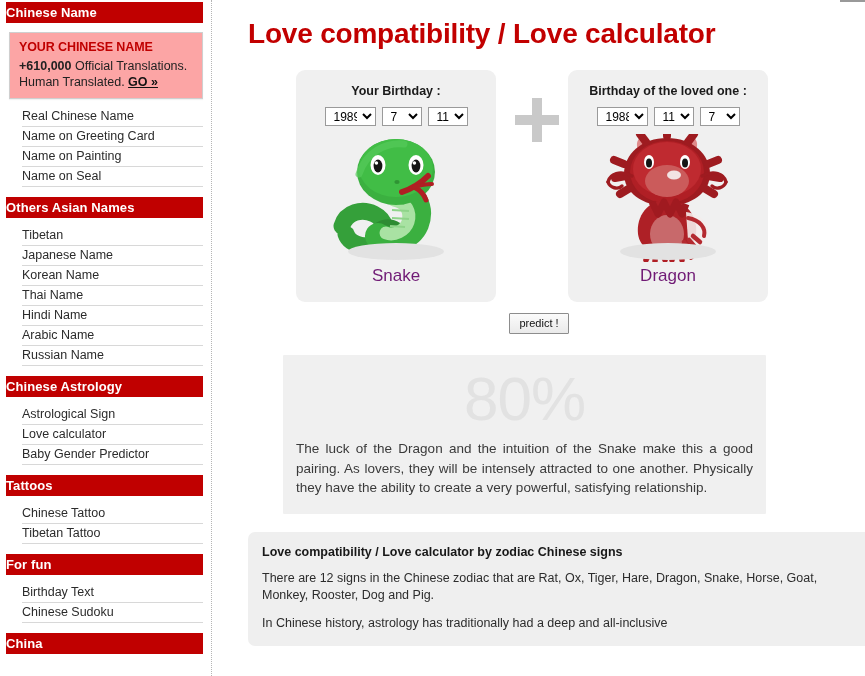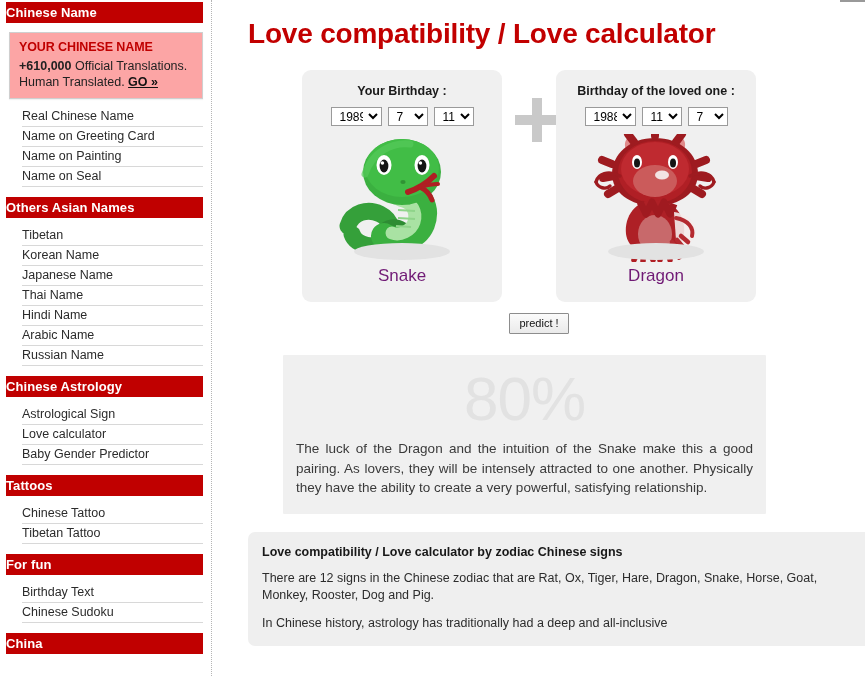--- a/index.html
+++ b/index.html
@@ -108,22 +108,22 @@
   .zpanel {
     position: absolute;
     top: 0;
     width: 200px;
     height: 232px;
     background: #f0f0f0;
     border-radius: 9px;
     text-align: center;
     padding-top: 14px;
   }
-  .zpanel.left { left: 89px; }
-  .zpanel.right { left: 343px; }
+  .zpanel.left { left: 83px; }
+  .zpanel.right { left: 355px; }
   .zlabel {
     font-size: 12.5px;
     font-weight: bold;
     color: #1a1a1a;
     margin-bottom: 9px;
   }
   .selrow {
     display: flex;
     justify-content: center;
     gap: 6px;
@@ -262,24 +262,24 @@
           <a href="#">Name on Seal</a>
         </li>
     </ul>
 
     <div class="sec-head">Others Asian Names</div>
     <ul class="navlist">
       <li>
           <a href="#">Tibetan</a>
         </li>
       <li>
+          <a href="#">Japanese Name</a>
+        </li>
+      <li>
           <a href="#">Korean Name</a>
-        </li>
-      <li>
-          <a href="#">Japanese Name</a>
         </li>
       <li>
           <a href="#">Thai Name</a>
         </li>
       <li>
           <a href="#">Hindi Name</a>
         </li>
       <li>
           <a href="#">Arabic Name</a>
         </li>

